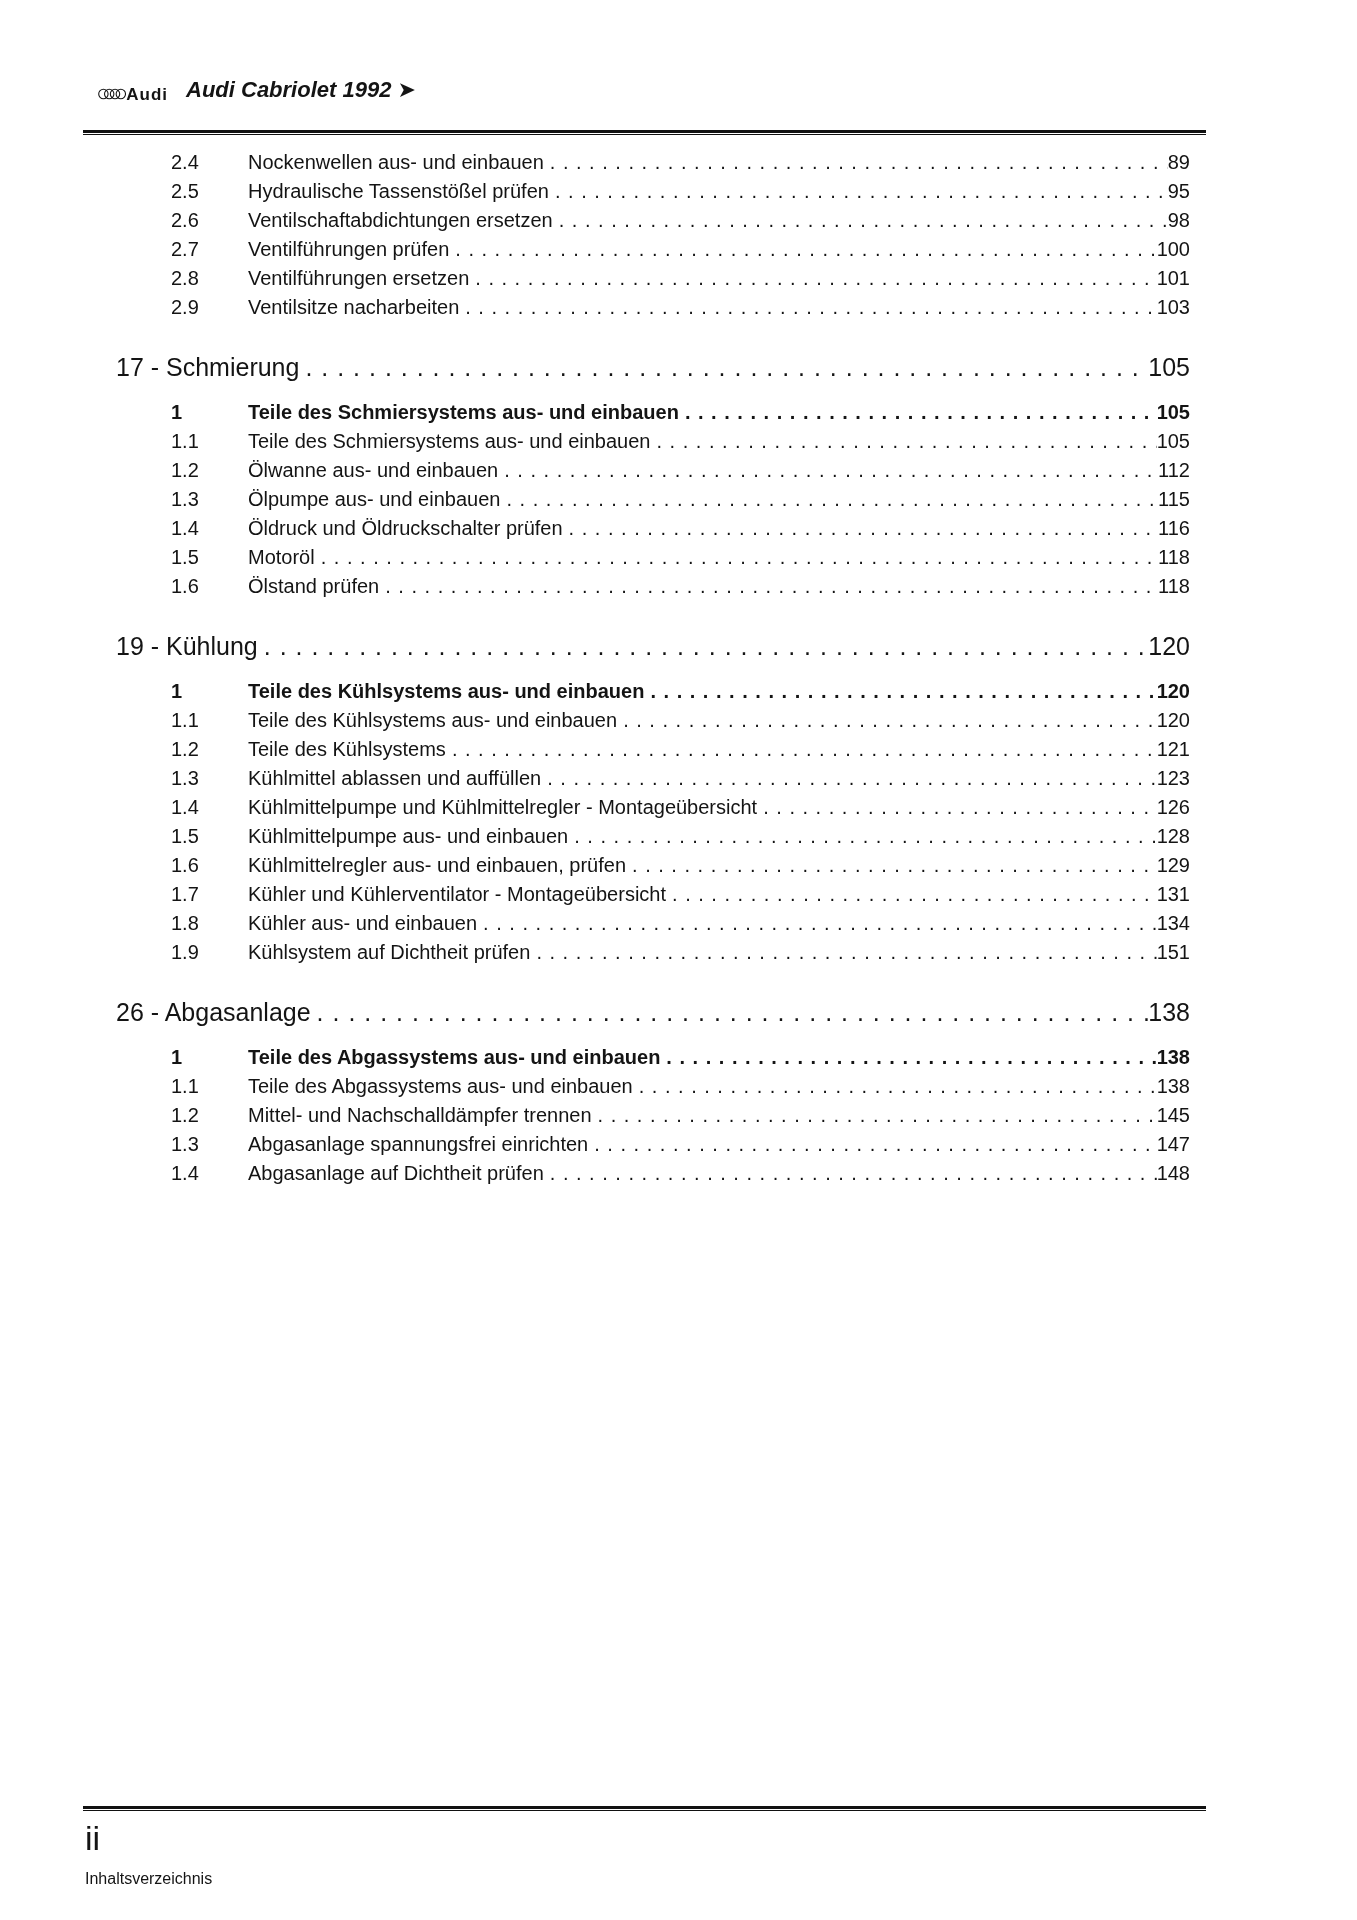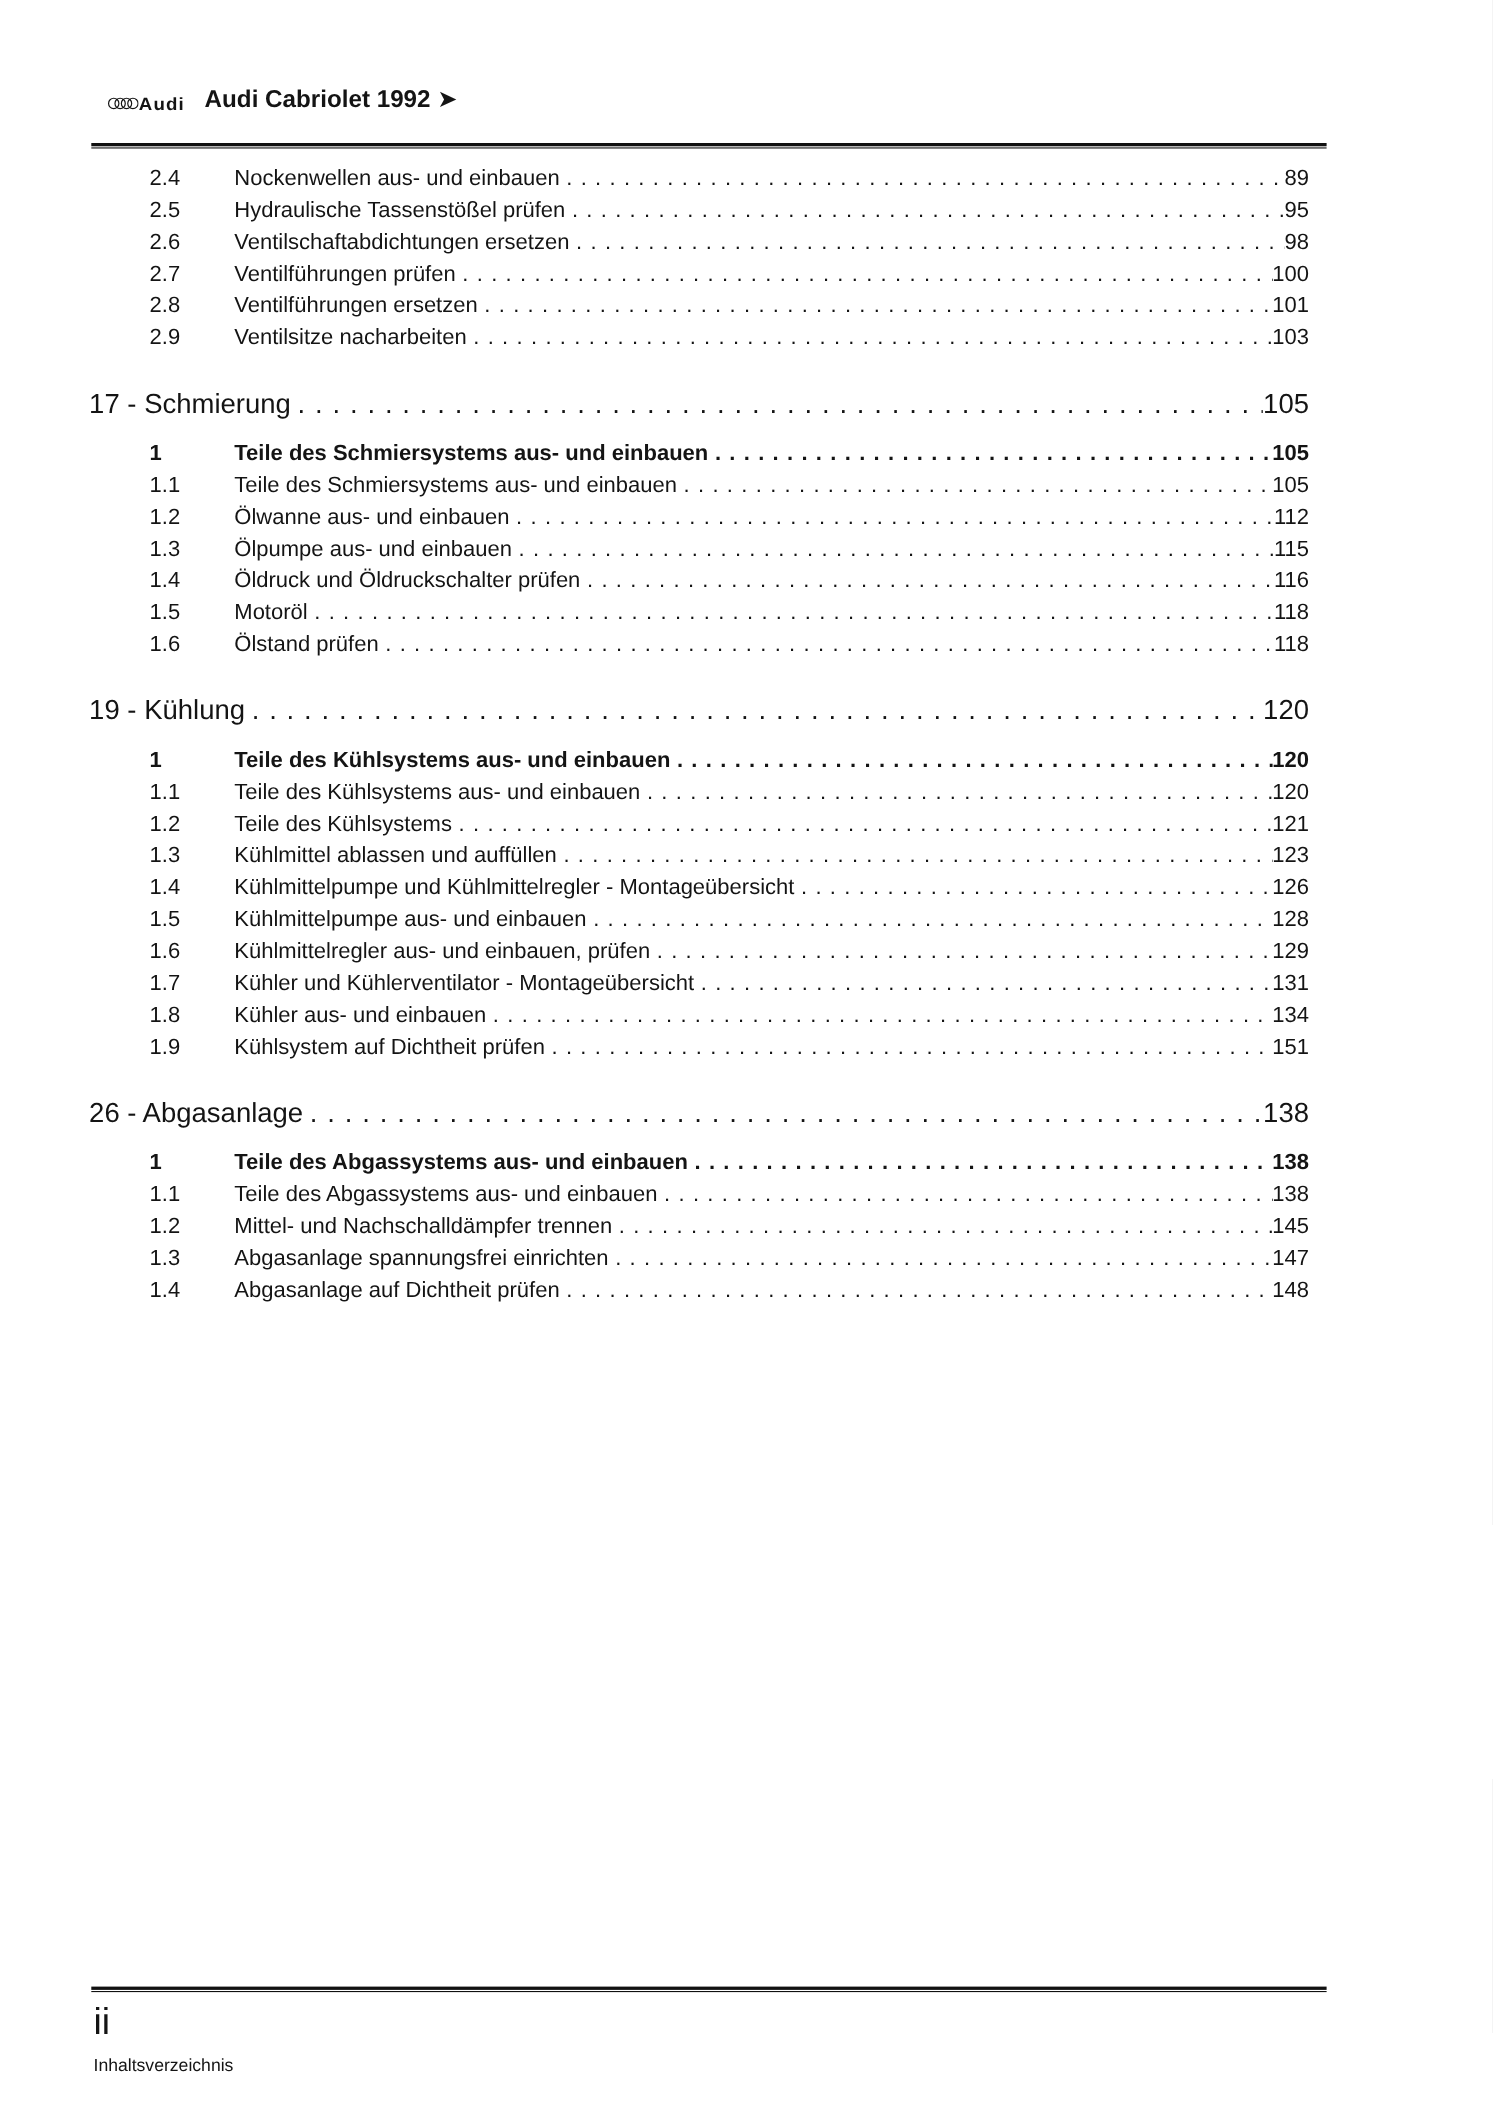--- a/index.html
+++ b/index.html
@@ -25,31 +25,31 @@
     display: flex; flex-direction: row; align-items: center;
     width: 70px; flex: 0 0 auto; padding-top: 4px;
   }
   .rings-svg { width: 68px; height: 28px; display: block; }
   .wordmark {
     font-weight: 800; font-size: 17px; letter-spacing: 1px;
     margin-top: 1px; transform: scaleY(0.95);
   }
   .header-text { display: flex; flex-direction: column; }
   .header-line {
-    font-size: 22px; font-weight: bold; line-height: 27px; white-space: nowrap;
+    font-size: 22px; font-weight: bold; line-height: 27px; white-space: nowrap; font-style: italic;
   }
   .rule {
     position: absolute; left: 83px; right: 151px; height: 5px;
     border-top: 3px solid #111111; border-bottom: 1px solid #111111;
   }
   .rule.header-rule { top: 130px; }
   .rule.footer-rule { top: 1806px; }
 
   
-  .toc { position: absolute; left: 66px; right: 151px; top: 148px; }
+  .toc { position: absolute; left: 101px; right: 151px; top: 148px; }
   .trow {
     display: flex; align-items: baseline;
     white-space: nowrap; padding-right: 16px;
   }
   .trow.entry { font-size: 20px; line-height: 29px; height: 29px; }
   .trow.entry .num { flex: 0 0 auto; width: 77px; margin-left: 70px; }
   .trow.entry.bold { font-weight: bold; }
   .trow.heading {
     font-size: 25px; line-height: 38px; height: 38px;
     margin-top: 26px; margin-bottom: 12px;

